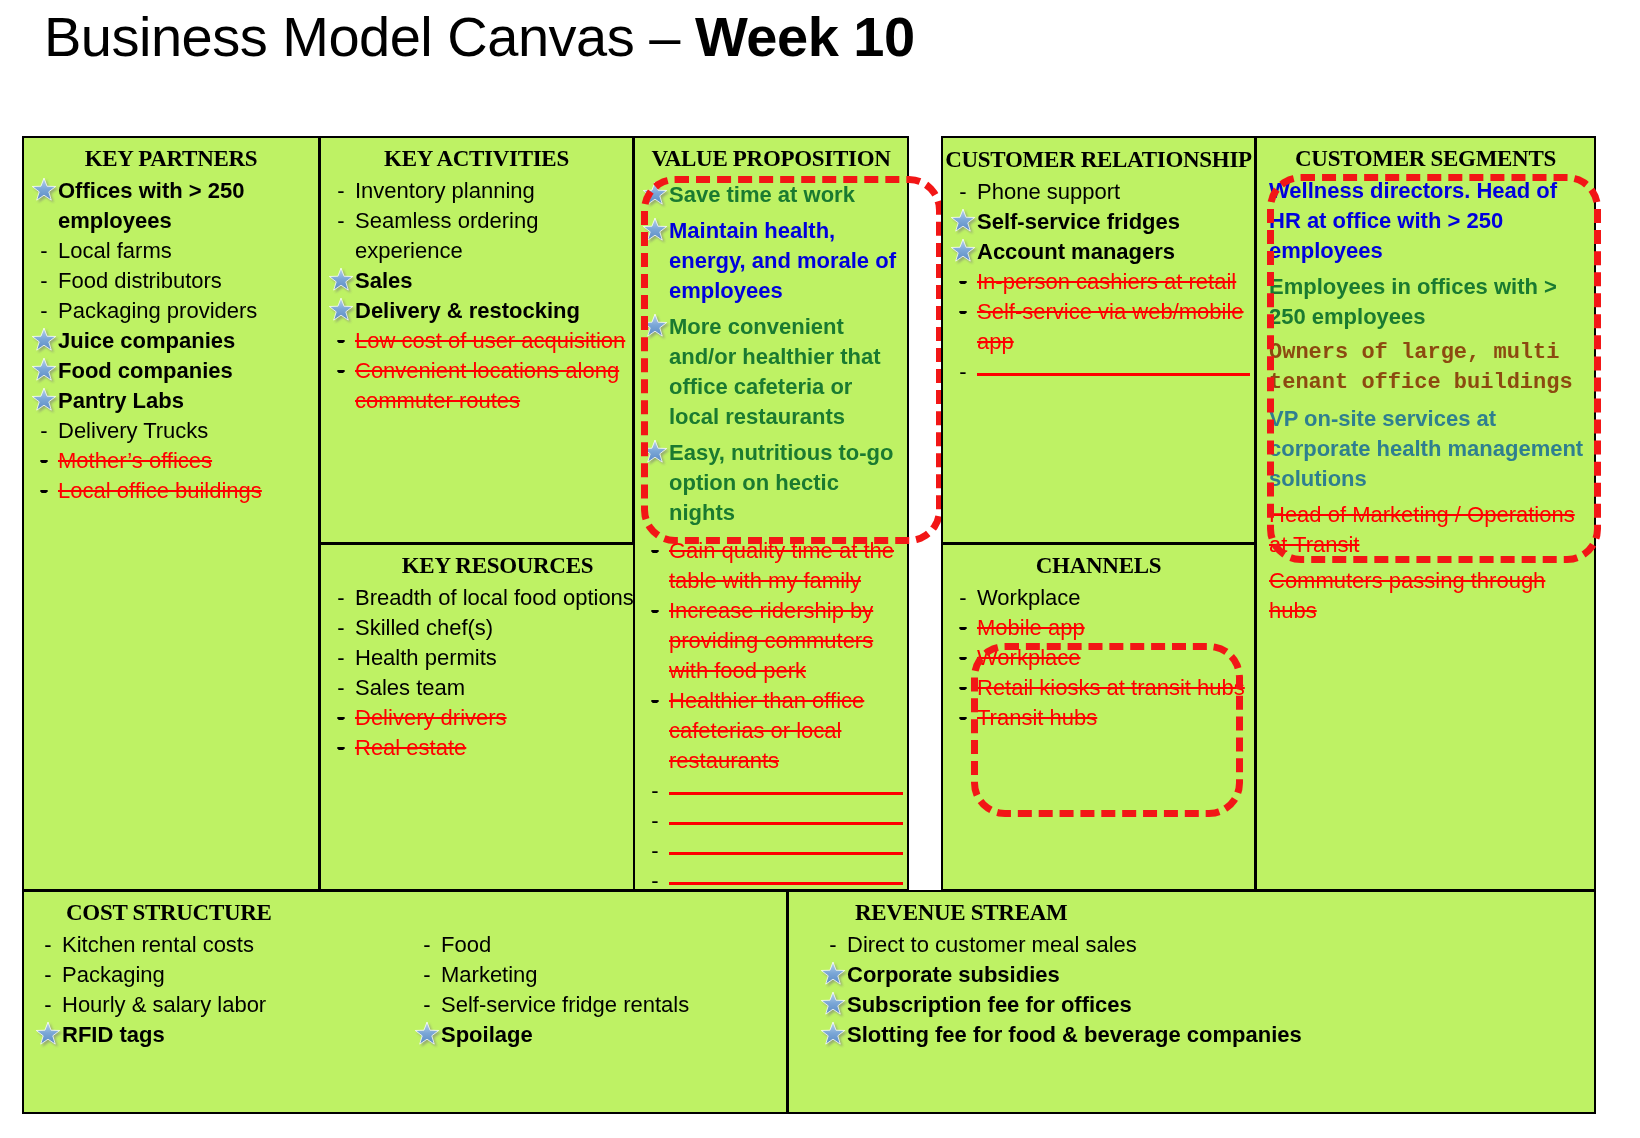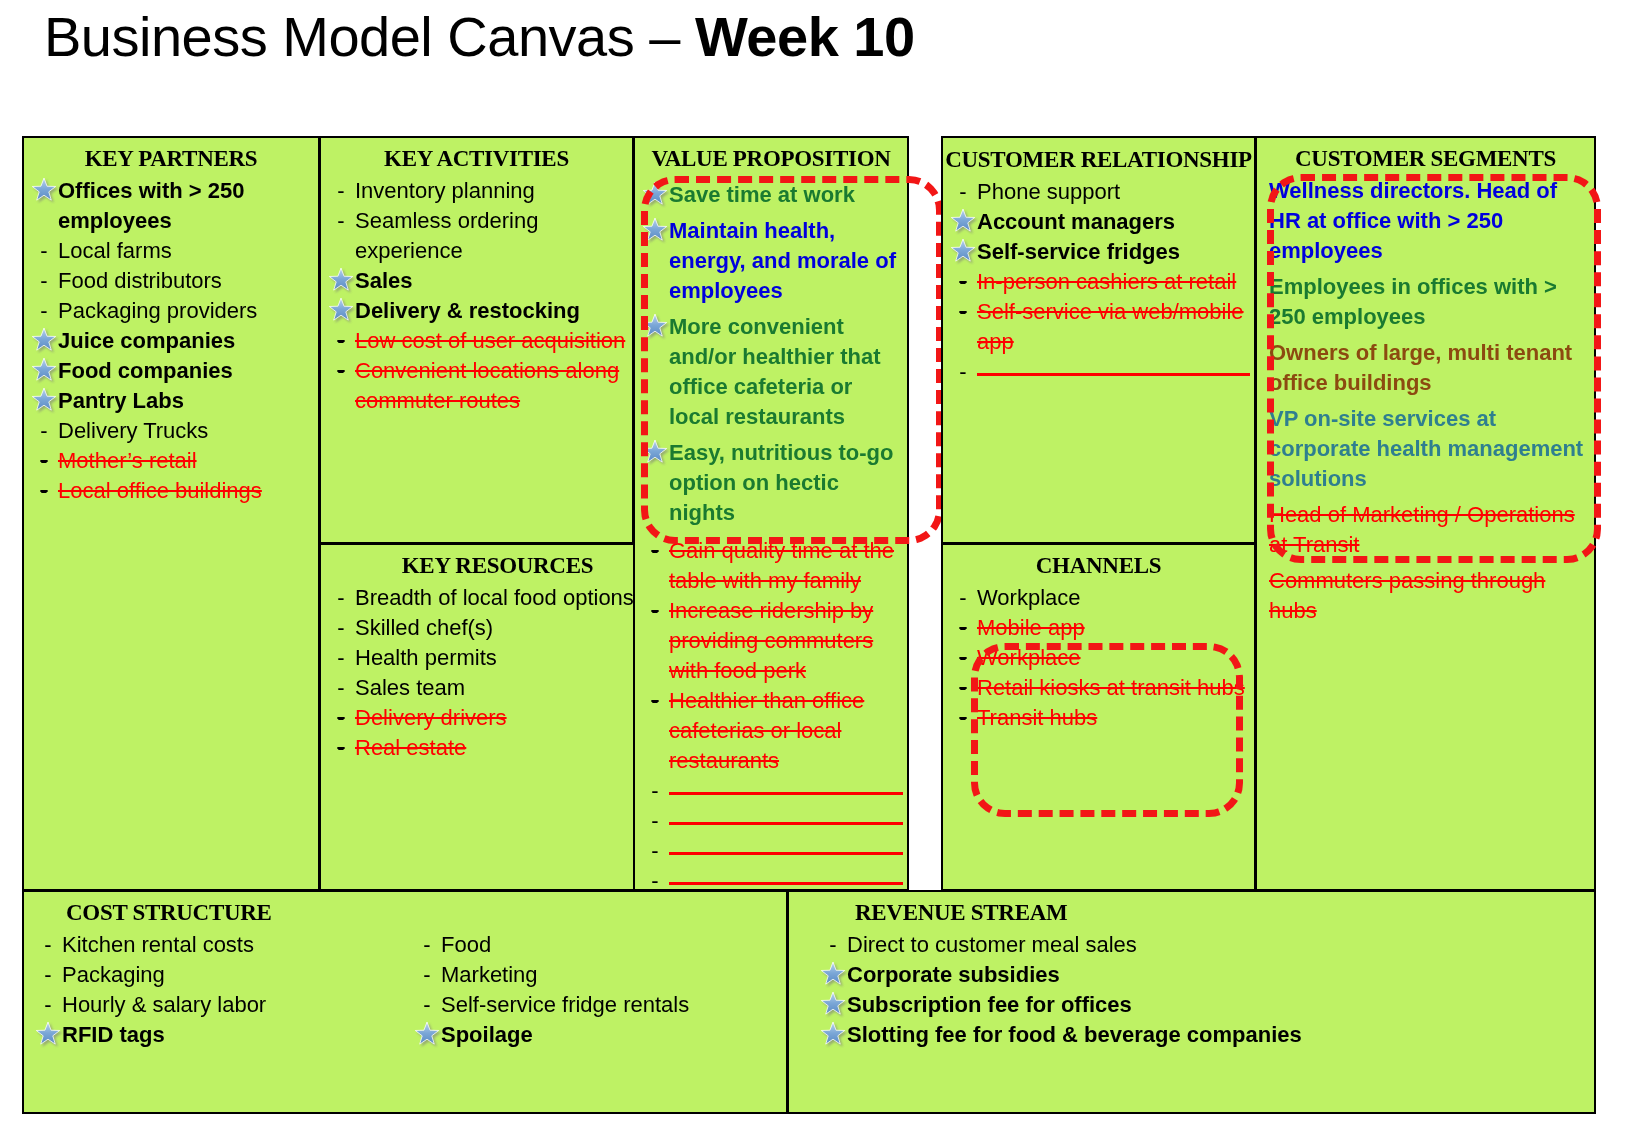--- a/index.html
+++ b/index.html
@@ -77,21 +77,21 @@
   .li .txt { flex: 1 1 auto; }
 
   .li.bold .txt { font-weight: bold; }
   .li.struck .txt,
   .li.struck .marker { color: #ff0000; }
   .li.struck .txt { text-decoration: line-through; text-decoration-thickness: 2px; }
   .li.struck .marker { text-decoration: line-through; text-decoration-thickness: 2px; color:#000; }
 
   .li.blue  .txt { color: #0000dd; font-weight: bold; }
   .li.green .txt { color: #1a7a30; font-weight: bold; }
-  .li.brown .txt { color: #8c4a10; font-weight: bold; }
+  .li.brown .txt { color: #8c4a10; font-weight: bold; font-family: Liberation Mono, monospace; }
   .li.teal  .txt { color: #2f7f8f; font-weight: bold; }
 
   
   .li.blank .txt {
     display: inline-block;
     width: 34px;
     border-top: 3px solid #ff0000;
     height: 0;
     margin-top: 16px;
     text-decoration: none;
@@ -192,21 +192,21 @@
               <polygon points="50,4 61.8,35.5 95,36.5 68.5,57 78,89 50,70 22,89 31.5,57 5,36.5 38.2,35.5" fill="url(#sg)" stroke="#ffffff" stroke-width="3"></polygon>
             </svg></span>
           <span class="txt">Pantry Labs</span>
         </li>
         <li class="li plain">
           <span class="marker">-</span>
           <span class="txt">Delivery Trucks</span>
         </li>
         <li class="li struck">
           <span class="marker">-</span>
-          <span class="txt">Mother’s retail</span>
+          <span class="txt">Mother’s offices</span>
         </li>
         <li class="li struck">
           <span class="marker">-</span>
           <span class="txt">Local office buildings</span>
         </li>
       </ul>
   </div>
 
   <div class="cell" style="left:297px; top:0; width:315px; height:408px;">
     <div class="cell-title">KEY ACTIVITIES</div>
@@ -394,34 +394,34 @@
           <span class="marker"><svg class="star" viewBox="0 0 100 100">
               <defs>
                 <linearGradient id="sg" x1="0" y1="0" x2="0" y2="1">
                   <stop offset="0" stop-color="#bcd4ee"></stop>
                   <stop offset="0.5" stop-color="#7ba7d7"></stop>
                   <stop offset="1" stop-color="#5b8bc4"></stop>
                 </linearGradient>
               </defs>
               <polygon points="50,4 61.8,35.5 95,36.5 68.5,57 78,89 50,70 22,89 31.5,57 5,36.5 38.2,35.5" fill="url(#sg)" stroke="#ffffff" stroke-width="3"></polygon>
             </svg></span>
+          <span class="txt">Self-service fridges</span>
+        </li>
+        <li class="li bold">
+          <span class="marker"><svg class="star" viewBox="0 0 100 100">
+              <defs>
+                <linearGradient id="sg" x1="0" y1="0" x2="0" y2="1">
+                  <stop offset="0" stop-color="#bcd4ee"></stop>
+                  <stop offset="0.5" stop-color="#7ba7d7"></stop>
+                  <stop offset="1" stop-color="#5b8bc4"></stop>
+                </linearGradient>
+              </defs>
+              <polygon points="50,4 61.8,35.5 95,36.5 68.5,57 78,89 50,70 22,89 31.5,57 5,36.5 38.2,35.5" fill="url(#sg)" stroke="#ffffff" stroke-width="3"></polygon>
+            </svg></span>
           <span class="txt">Account managers</span>
-        </li>
-        <li class="li bold">
-          <span class="marker"><svg class="star" viewBox="0 0 100 100">
-              <defs>
-                <linearGradient id="sg" x1="0" y1="0" x2="0" y2="1">
-                  <stop offset="0" stop-color="#bcd4ee"></stop>
-                  <stop offset="0.5" stop-color="#7ba7d7"></stop>
-                  <stop offset="1" stop-color="#5b8bc4"></stop>
-                </linearGradient>
-              </defs>
-              <polygon points="50,4 61.8,35.5 95,36.5 68.5,57 78,89 50,70 22,89 31.5,57 5,36.5 38.2,35.5" fill="url(#sg)" stroke="#ffffff" stroke-width="3"></polygon>
-            </svg></span>
-          <span class="txt">Self-service fridges</span>
         </li>
         <li class="li struck">
           <span class="marker">-</span>
           <span class="txt">In-person cashiers at retail</span>
         </li>
         <li class="li struck">
           <span class="marker">-</span>
           <span class="txt">Self-service via web/mobile app</span>
         </li>
         <li class="li blank">

